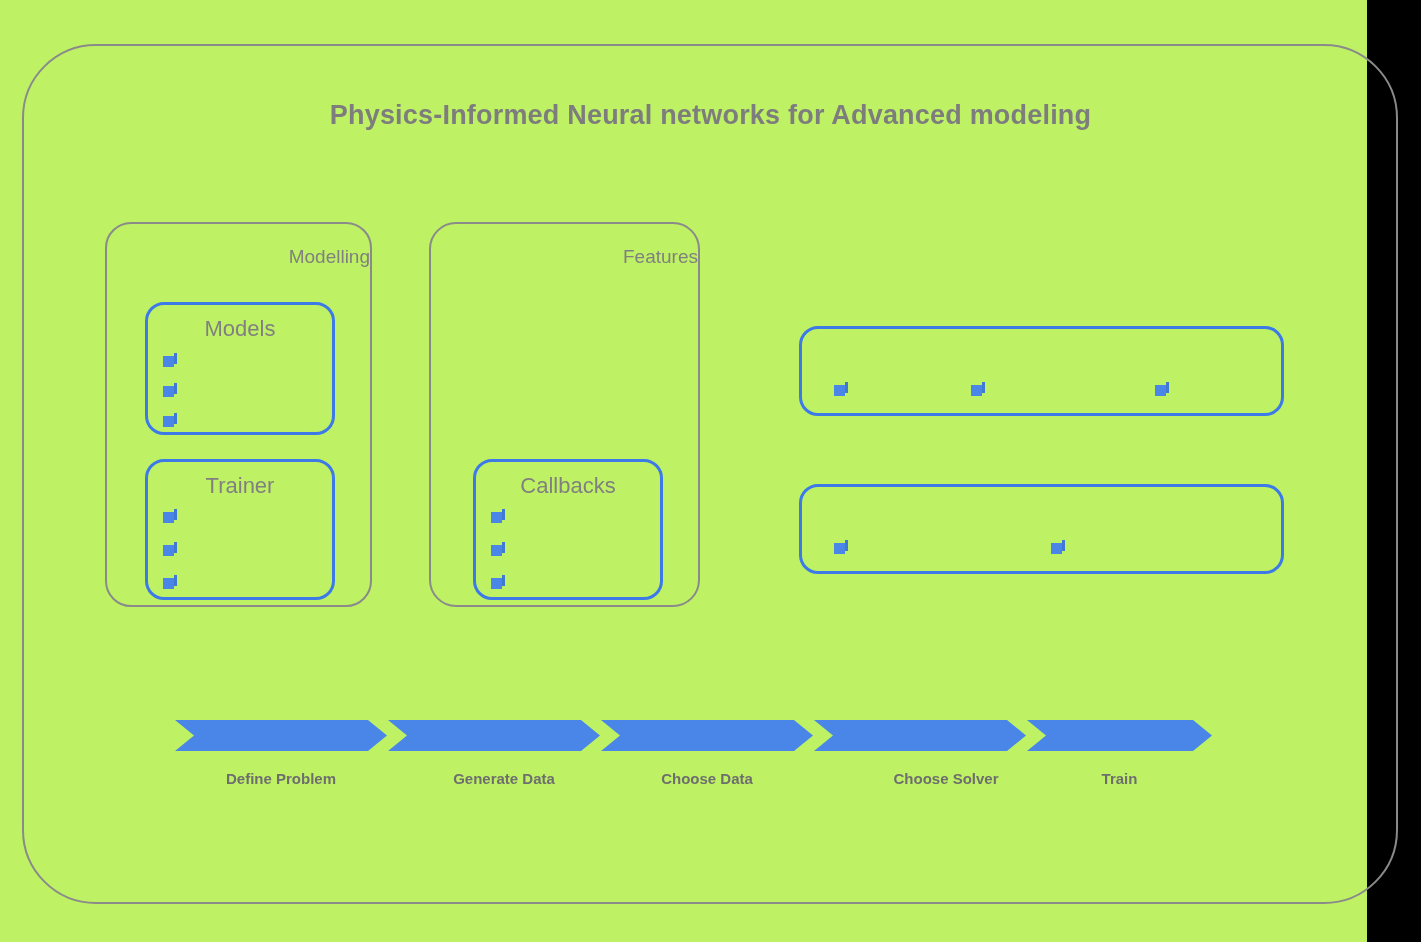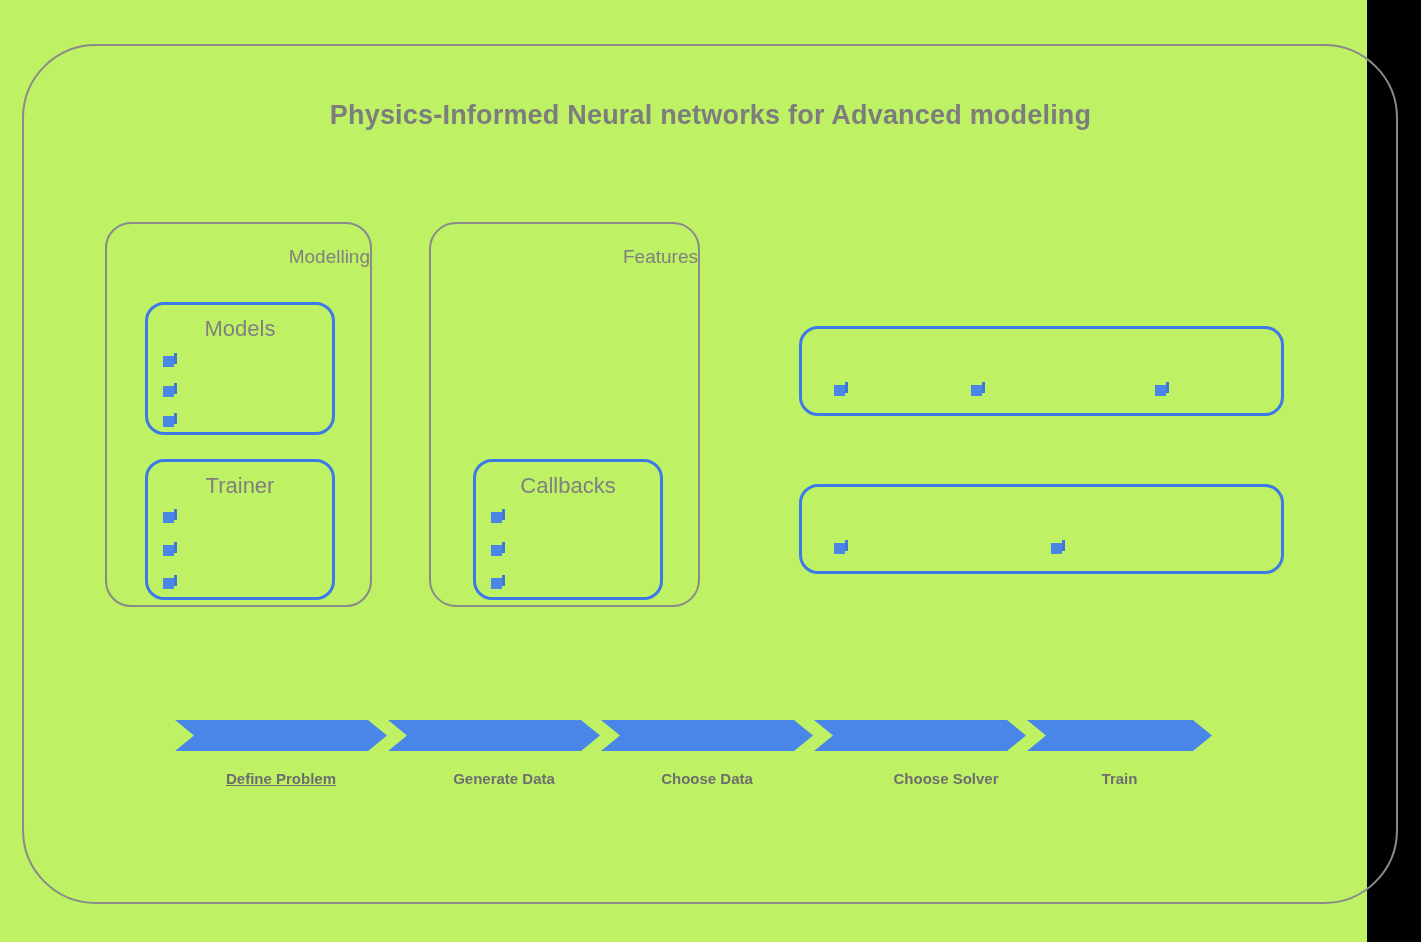--- a/index.html
+++ b/index.html
@@ -207,20 +207,20 @@
         <path d="M0,0 L193,0 L212,15.5 L193,31 L0,31 L19,15.5 Z"></path>
         <path d="M213,0 L406,0 L425,15.5 L406,31 L213,31 L232,15.5 Z"></path>
         <path d="M426,0 L619,0 L638,15.5 L619,31 L426,31 L445,15.5 Z"></path>
         <path d="M639,0 L832,0 L851,15.5 L832,31 L639,31 L658,15.5 Z"></path>
         <path d="M852,0 L1018,0 L1037,15.5 L1018,31 L852,31 L871,15.5 Z"></path>
       </g>
     </svg>
   </div>
 
   <div class="flow-labels">
-    <div class="flow-label" style="left:0px;   width:212px;text-decoration:underline;">Define Problem</div>
+    <div class="flow-label" style="left:0px;   width:212px;">Define Problem</div>
     <div class="flow-label" style="left:223px; width:212px;">Generate Data</div>
     <div class="flow-label" style="left:426px; width:212px;">Choose Data</div>
     <div class="flow-label" style="left:665px; width:212px;">Choose Solver</div>
     <div class="flow-label" style="left:852px; width:185px;">Train</div>
   </div>
 
 </div>
 
 </body></html>

